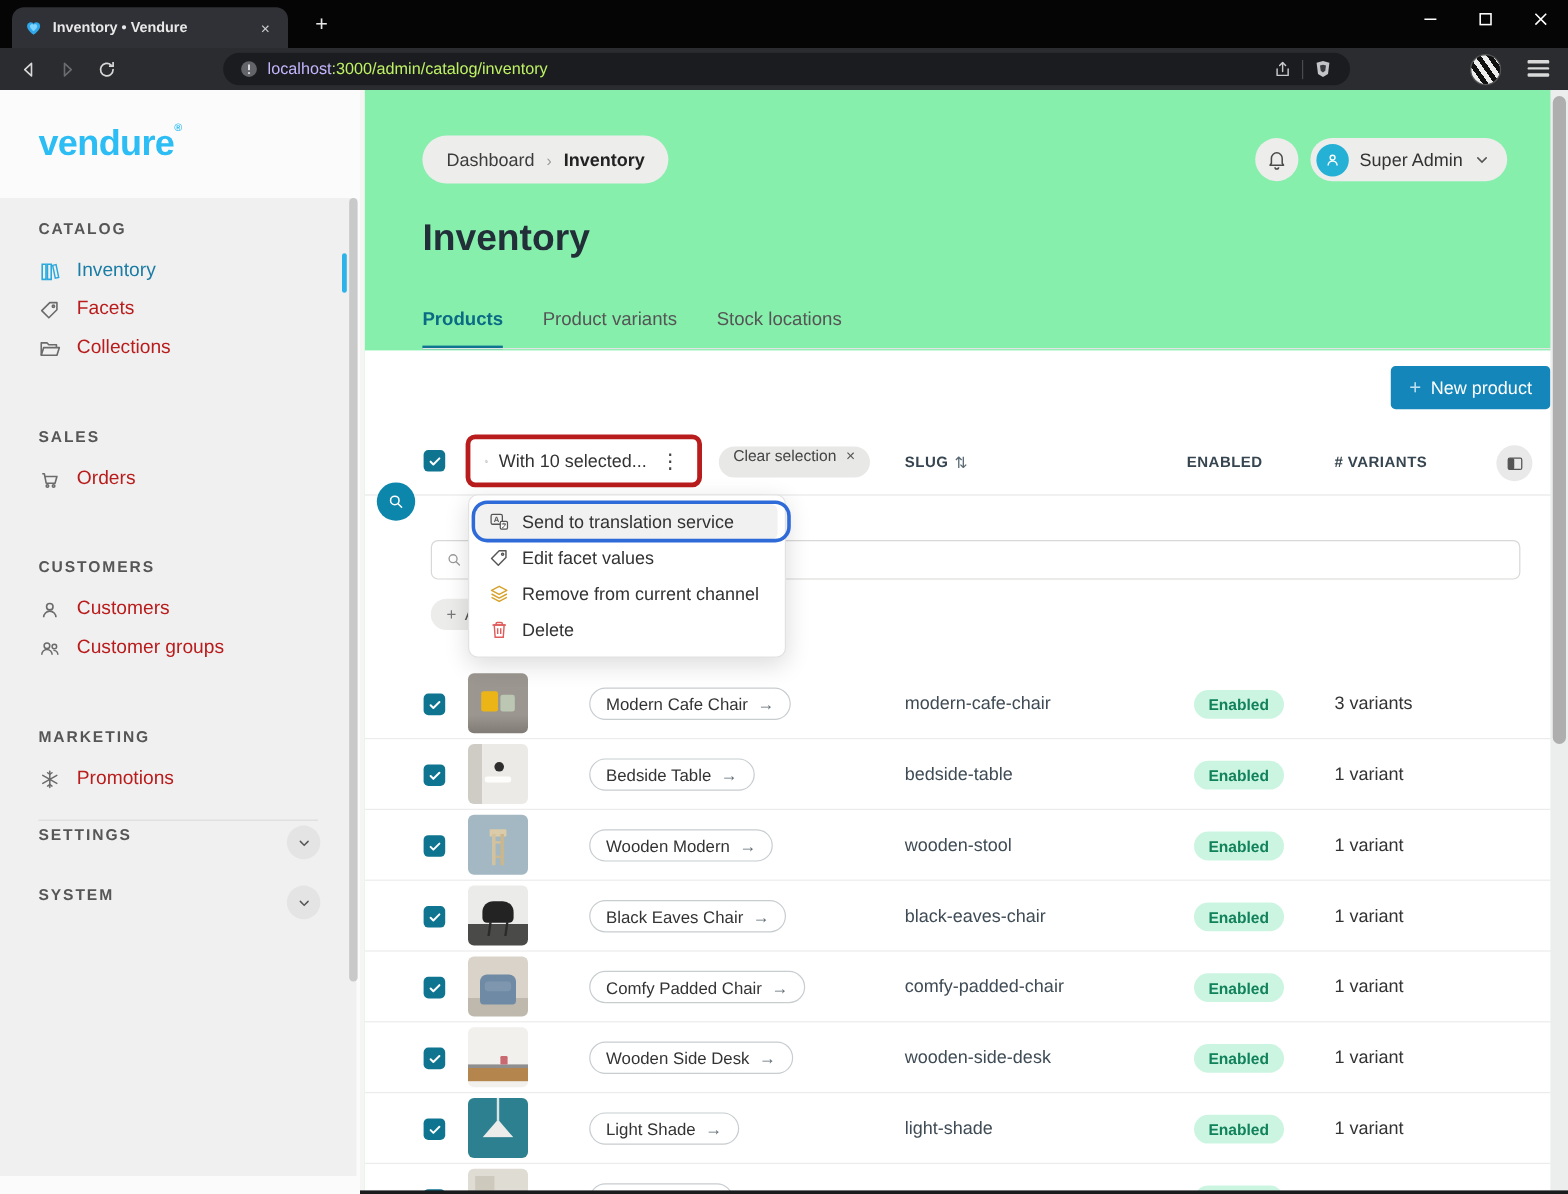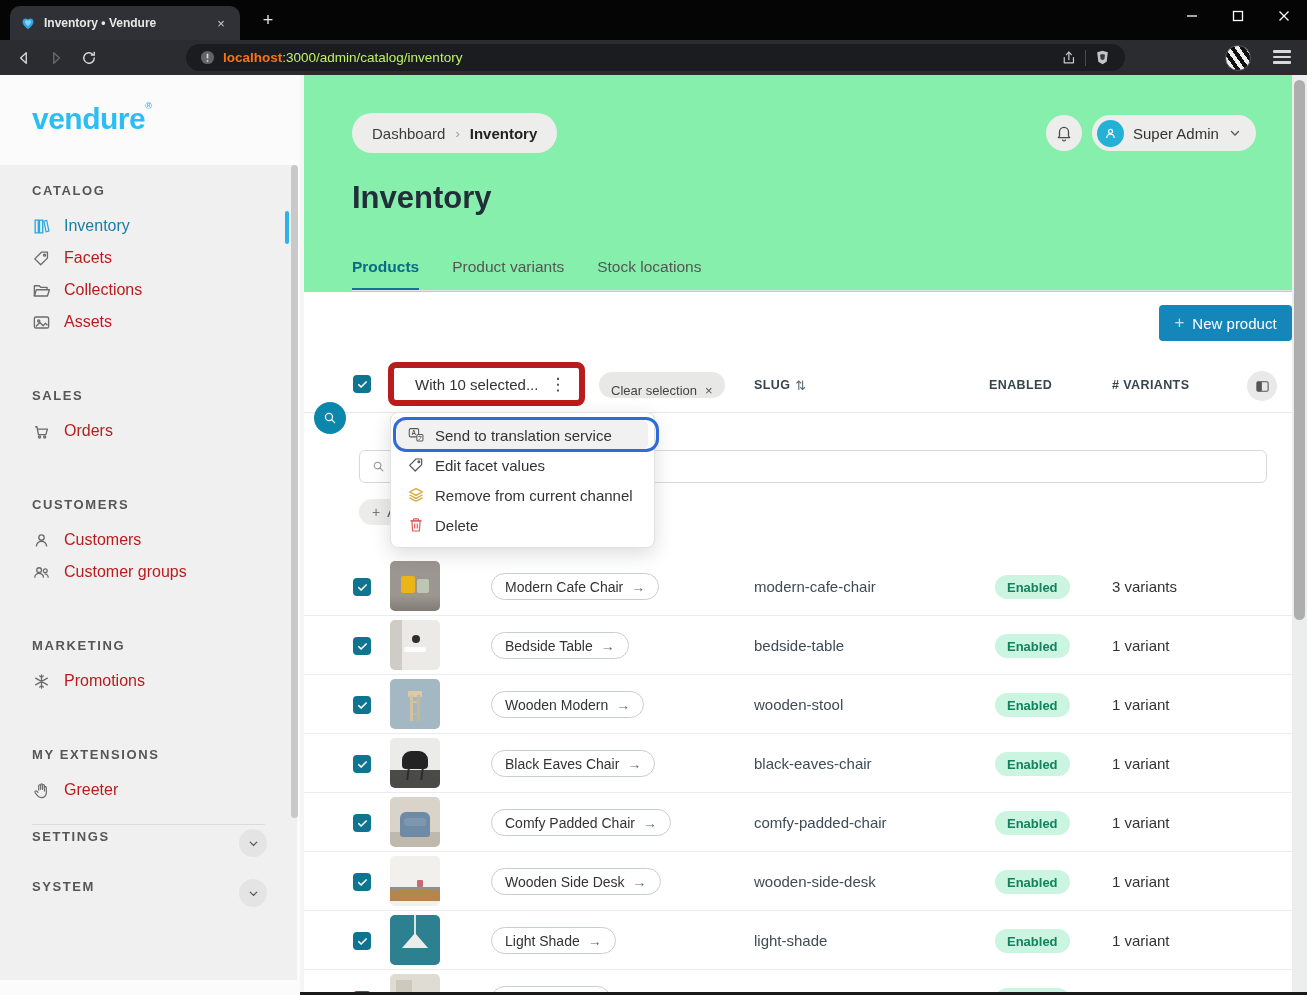--- a/index.html
+++ b/index.html
@@ -12,21 +12,21 @@
   .tab{position:absolute;left:10px;top:6px;width:230px;height:34px;background:#2f3136;border-radius:10px 10px 0 0;display:flex;align-items:center;gap:8px;padding:0 10px}
   .tab-title{font-size:12px;font-weight:700;color:#e8e8e8;flex:1;white-space:nowrap;overflow:hidden}
   .tab-close{color:#cfcfcf;font-size:13px;width:18px;height:18px;display:flex;align-items:center;justify-content:center;border-radius:50%}
   .newtab{position:absolute;left:258px;top:11px;width:20px;height:20px;color:#e6e6e6;font-size:18px;line-height:18px;text-align:center}
   .wincontrols{position:absolute;right:0;top:0;height:32px;display:flex}
   .winbtn{width:46px;height:32px;display:flex;align-items:center;justify-content:center}
   .toolbar{position:absolute;left:0;top:40px;width:1307px;height:35px;background:#2b2c30}
   .navbtn{position:absolute;top:7px;width:22px;height:22px;display:flex;align-items:center;justify-content:center}
   .urlbar{position:absolute;left:186px;top:4px;width:939px;height:27px;background:#1b1c1f;border-radius:14px;display:flex;align-items:center;padding:0 14px;gap:8px}
   .url-text{font-size:13.5px;white-space:nowrap}
-  .url-host{color:#f97316;font-weight:700}
+  .url-host{color:#c4b5fd;font-weight:400}
   .url-path{color:#bef264}
   .urlbar .spacer{flex:1}
   .url-sep{width:1px;height:16px;background:#4a4b4f}
   .avatar-stripes{position:absolute;right:56px;top:5px;width:26px;height:26px;border-radius:50%;background:repeating-linear-gradient(55deg,#101010 0 4px,#ededed 4px 8px);border:1px solid #555}
   .hamburger{position:absolute;right:16px;top:8px;width:18px;height:18px;display:flex;flex-direction:column;justify-content:center;gap:3px}
   .hamburger span{display:block;height:2.4px;background:#d9d9da;border-radius:1px}
 
   
   .sidebar{position:absolute;left:0;top:75px;width:300px;height:928px;background:#fbfbfb}
   .logo{position:absolute;left:32px;top:26px;font-size:30px;font-weight:600;letter-spacing:-0.5px;color:#2cbdf4}
@@ -61,24 +61,24 @@
   .tabs-border{position:absolute;left:48px;top:215px;right:2px;height:1px;background:#e4e4e4}
   .tab-item{font-size:15.5px;color:#555;padding-bottom:12px;cursor:pointer}
   .tab-item.active{color:#0b6b84;font-weight:700;border-bottom:3px solid #0e7490}
   .newprod-btn{position:absolute;left:855px;top:230px;width:133px;height:36px;background:#1486b9;border-radius:4px;color:#fff;display:flex;align-items:center;justify-content:center;gap:8px;font-size:15px;cursor:pointer}
   .newprod-btn .plus{font-size:17px;color:#bfe2f2}
 
   
   .bulk-row-border{position:absolute;left:0;top:337px;right:0;height:1px;background:#e8e8e8}
   .checkbox{width:18px;height:18px;border-radius:4px;background:#0e7490;display:flex;align-items:center;justify-content:center;cursor:pointer}
   .hdr-check{position:absolute;left:49px;top:300px}
-  .bulk-btn{position:absolute;left:84px;top:287px;width:197px;height:44px;background:#fff;border:6px solid #b91c1c;border-radius:8px;display:flex;align-items:center;gap:9px;padding:0 12px;cursor:pointer}
+  .bulk-btn{position:absolute;left:84px;top:287px;width:197px;height:44px;background:#fff;border:4px solid #b91c1c;border-radius:8px;display:flex;align-items:center;gap:9px;padding:0 12px;cursor:pointer}
   .bulk-btn .lbl{font-size:15px;color:#333;flex:1;white-space:nowrap}
   .kebab{font-size:17px;color:#444;padding:0 2px}
-  .clear-chip{position:absolute;left:295px;top:297px;height:26px;background:#e8e8e7;border-radius:14px;display:flex;align-items:flex-end;gap:8px;padding:0 12px;font-size:13px;color:#444;cursor:pointer}
+  .clear-chip{position:absolute;left:295px;top:297px;height:26px;background:#e8e8e7;border-radius:14px;display:flex;align-items:flex-start;gap:8px;padding:0 12px;font-size:13px;color:#444;cursor:pointer}
   .clear-chip .x{color:#555;font-size:13px}
   .col-hdr{position:absolute;top:303px;font-size:12.5px;font-weight:700;color:#36454f;letter-spacing:.4px;display:flex;align-items:flex-start;gap:5px}
   .sort-glyph{font-size:13px;color:#5a6a74;font-weight:400}
   .cols-btn{position:absolute;left:943px;top:296px;width:30px;height:30px;border-radius:50%;background:#e9e9e9;display:flex;align-items:center;justify-content:center;cursor:pointer}
 
   
   .search-toggle{position:absolute;left:10px;top:327px;width:32px;height:32px;border-radius:50%;background:#0d86ac;display:flex;align-items:center;justify-content:center;cursor:pointer}
   .search-box{position:absolute;left:55px;top:375px;width:908px;height:33px;background:#fff;border:1px solid #d8d8d6;border-radius:6px;display:flex;align-items:center;padding-left:11px;gap:8px}
   .search-box input{border:none;outline:none;flex:1;height:100%;font-size:14px;font-family:inherit;background:transparent}
   .addfilter-chip{position:absolute;left:55px;top:424px;height:26px;background:#ececeb;border-radius:14px;display:flex;align-items:center;gap:7px;padding:0 13px;font-size:14px;color:#555;cursor:pointer}
@@ -246,30 +246,20 @@
       </div>
       <div class="nav-item">
         <span class="nicon">
             <svg viewBox="0 0 24 24" width="19" height="19" fill="none" stroke="#6b6b6b" stroke-width="1.7" stroke-linejoin="round">
               <path d="M3 19V6h6l2 2h8v3"></path>
               <path d="M3 19l2.5-8H22l-2.5 8z"></path>
             </svg>
           </span>
         <span>Collections</span>
       </div>
-      <div class="nav-item">
-        <span class="nicon">
-            <svg viewBox="0 0 24 24" width="19" height="19" fill="none" stroke="#6b6b6b" stroke-width="1.7" stroke-linejoin="round">
-              <rect x="3" y="5" width="18" height="14" rx="2"></rect>
-              <circle cx="8.5" cy="10" r="1.4"></circle>
-              <path d="M5 17l5-5 4 4 3-3 2.5 2.5"></path>
-            </svg>
-          </span>
-        <span>Assets</span>
-      </div>
     </div>
 
     <div class="sec">
       <div class="sec-label">SALES</div>
       <div class="nav-item">
         <span class="nicon">
             <svg viewBox="0 0 24 24" width="19" height="19" fill="none" stroke="#6b6b6b" stroke-width="1.7" stroke-linejoin="round">
               <path d="M4 6h2.2l2 10h9.3l2-7H7"></path>
               <circle cx="9.5" cy="19" r="1.3"></circle>
               <circle cx="16" cy="19" r="1.3"></circle>
@@ -309,34 +299,20 @@
         <span class="nicon">
             <svg viewBox="0 0 24 24" width="19" height="19" fill="none" stroke="#6b6b6b" stroke-width="1.6" stroke-linecap="round">
               <path d="M12 3.5v17M4.6 7.8l14.8 8.4M19.4 7.8L4.6 16.2"></path>
               <path d="M9.7 5l2.3 1.6L14.3 5M9.7 19l2.3-1.6 2.3 1.6"></path>
             </svg>
           </span>
         <span>Promotions</span>
       </div>
     </div>
 
-    <div class="sec">
-      <div class="sec-label">MY EXTENSIONS</div>
-      <div class="nav-item">
-        <span class="nicon">
-            <svg viewBox="0 0 24 24" width="19" height="19" fill="none" stroke="#6b6b6b" stroke-width="1.5" stroke-linecap="round" stroke-linejoin="round">
-              <path d="M8.5 11.5V6a1.2 1.2 0 012.4 0v4.5"></path>
-              <path d="M10.9 6V4.8a1.2 1.2 0 012.4 0v5.7"></path>
-              <path d="M13.3 5.6a1.2 1.2 0 012.4 0v6.9"></path>
-              <path d="M15.7 8.2a1.2 1.2 0 012.4.4V15a6 6 0 01-6 6h-.4a6 6 0 01-4.8-2.4l-3-4a1.4 1.4 0 012.2-1.7l1.4 1.6"></path>
-            </svg>
-          </span>
-        <span>Greeter</span>
-      </div>
-    </div>
 
     <div class="side-divider"></div>
 
     <div class="collapsed-row">
       <div class="sec-label">SETTINGS</div>
       <div class="chev-circle">
           <svg width="13" height="13" viewBox="0 0 24 24" fill="none" stroke="#555" stroke-width="2.2" stroke-linecap="round">
             <path d="M6 9.5l6 6 6-6"></path>
           </svg>
         </div>

